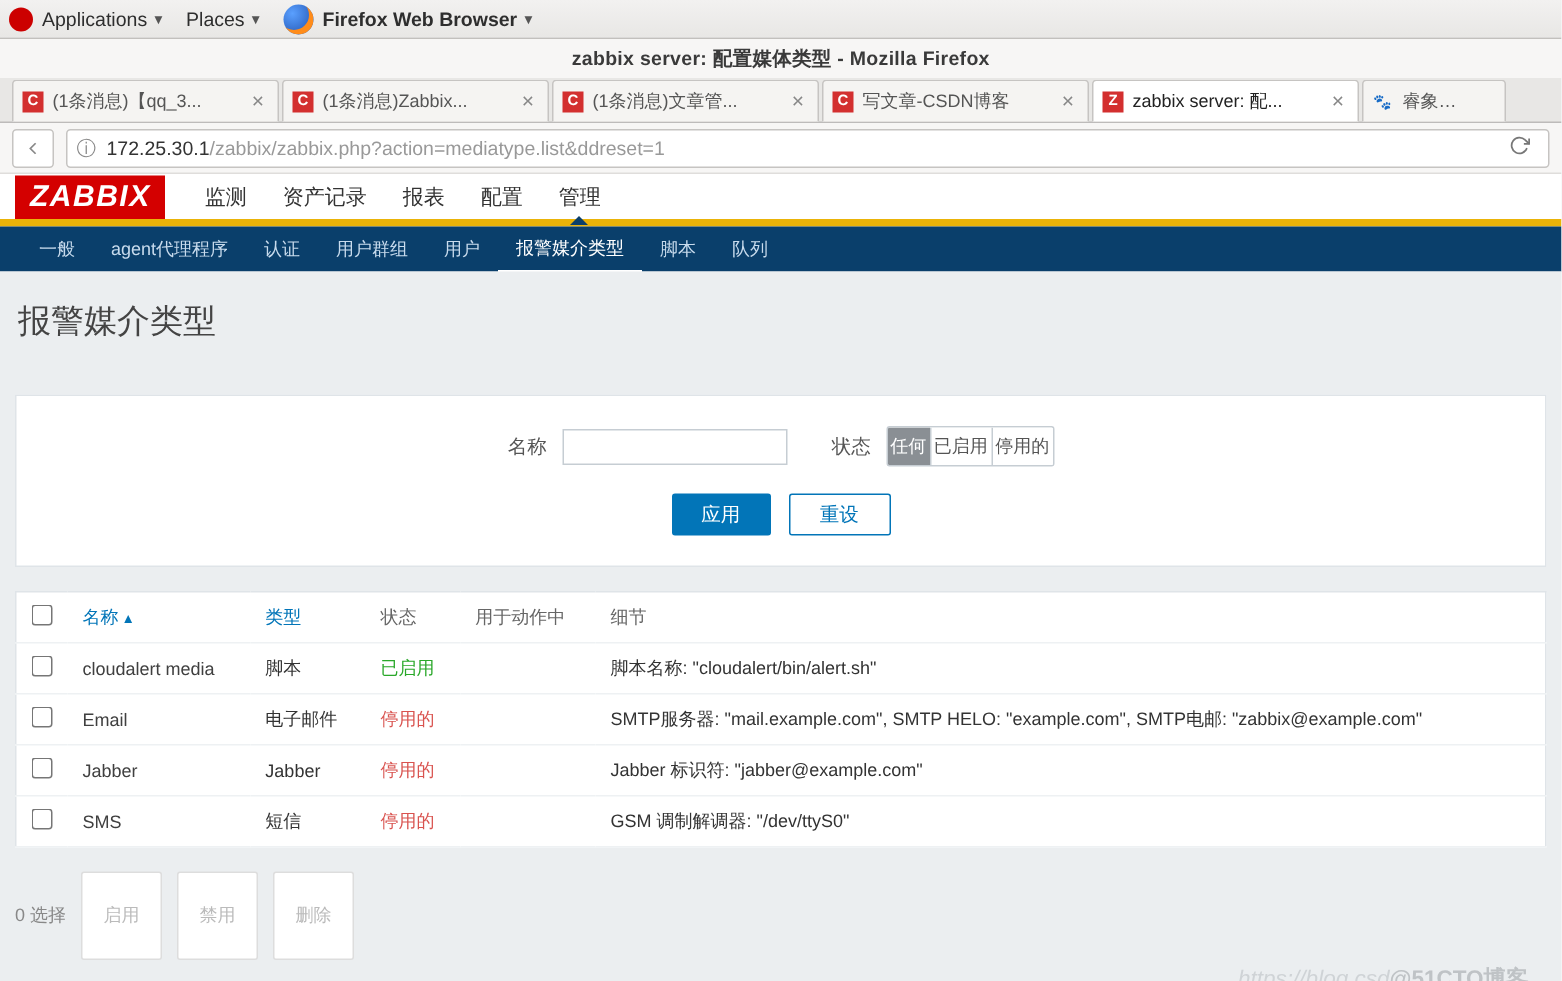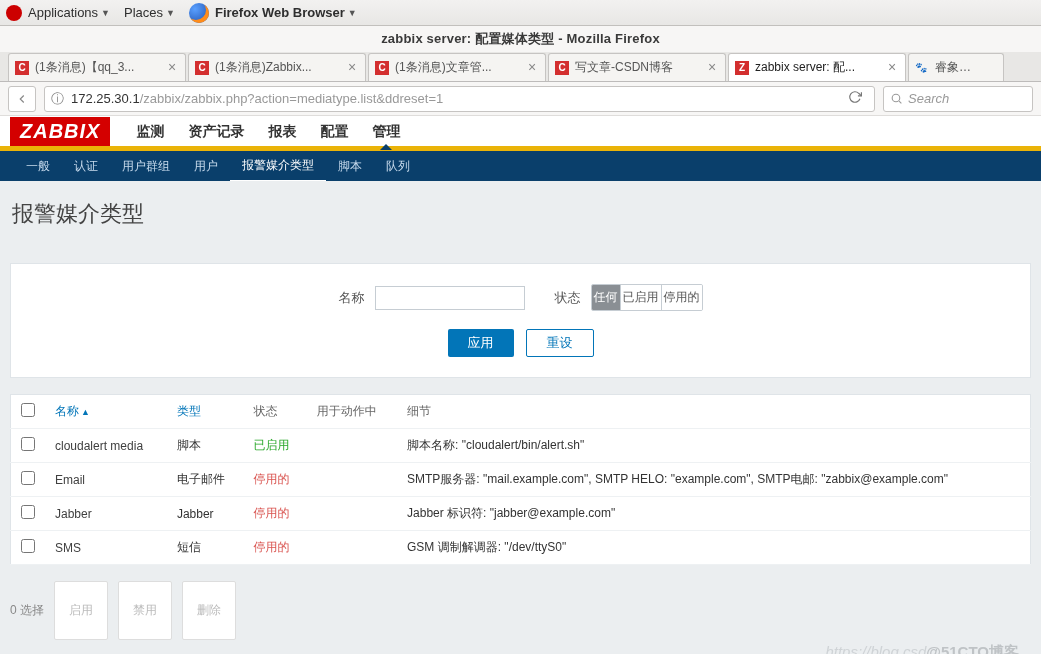--- a/index.html
+++ b/index.html
@@ -33,21 +33,21 @@
   .url-input-wrap .lock-icon { width:14px; color:#888; margin-right:6px; }
   .url-text { flex:1; font-size:13px; color:#333; border:none; outline:none; }
   .url-text .gray { color:#999; }
   .reload-btn { width:26px; text-align:center; color:#888; cursor:pointer; }
   .search-box { width:150px; height:26px; border:1px solid #c6c4c2; border-radius:3px; background:#fff; display:flex; align-items:center; padding:0 6px; color:#999; font-style:italic; }
   .search-box svg { margin-right:5px; }
 
   
   .z-header { height:35px; background:#fff; border-bottom:5px solid #eab308; display:flex; align-items:center; padding-left:10px; }
   .z-logo { background:#d40000; color:#fff; font-weight:bold; font-size:20px; padding:3px 10px; letter-spacing:1px; font-style:italic; }
-  .z-nav1 { display:flex; margin-left:14px;font-weight:bold; }
+  .z-nav1 { display:flex; margin-left:14px; }
   .z-nav1-item { padding:0 12px; line-height:35px; color:#333; font-size:14px; cursor:pointer; position:relative; }
   .z-nav1-item.active::after { content:""; position:absolute; left:50%; bottom:-1px; margin-left:-6px; border:6px solid transparent; border-bottom-color:#0a3f6b; }
 
   
   .z-subnav { height:30px; background:#0a3f6b; display:flex; align-items:center; padding-left:14px; }
   .z-sub-item { color:#c8dbed; font-size:12px; padding:0 12px; line-height:30px; cursor:pointer; }
   .z-sub-item.active { color:#fff; border-bottom:2px solid #fff; }
 
   
   .page-area { background:#ebeef0; padding: 12px 10px 30px 10px; min-height:440px; position:relative; }
@@ -149,41 +149,35 @@
     <span class="url-text">
       <span>172.25.30.1</span><span class="gray">/zabbix/zabbix.php?action=mediatype.list&amp;ddreset=1</span>
     </span>
     <span class="reload-btn">
       <svg width="14" height="14" viewBox="0 0 24 24" fill="none" stroke="#777" stroke-width="2">
           <path d="M23 4v6h-6"></path>
           <path d="M20.49 15a9 9 0 1 1-2.12-9.36L23 10"></path>
         </svg>
     </span>
   </div>
-  <div class="search-box">
-    <svg width="13" height="13" viewBox="0 0 24 24" fill="none" stroke="#999" stroke-width="2">
-        <circle cx="11" cy="11" r="7"></circle>
-        <path d="m21 21-4.3-4.3"></path>
-      </svg>
-    <span>Search</span>
-  </div>
 </div>
 
 <div class="z-header">
   <span class="z-logo">ZABBIX</span>
   <div class="z-nav1" id="nav1">
       <span class="z-nav1-item">监测</span>
       <span class="z-nav1-item">资产记录</span>
       <span class="z-nav1-item">报表</span>
       <span class="z-nav1-item">配置</span>
       <span class="z-nav1-item active">管理</span>
     </div>
 </div>
 <div class="z-subnav" id="nav2">
     <span class="z-sub-item">一般</span>
+    <span class="z-sub-item">agent代理程序</span>
     <span class="z-sub-item">认证</span>
     <span class="z-sub-item">用户群组</span>
     <span class="z-sub-item">用户</span>
     <span class="z-sub-item active">报警媒介类型</span>
     <span class="z-sub-item">脚本</span>
     <span class="z-sub-item">队列</span>
   </div>
 
 <div class="page-area">
   <div class="page-title">报警媒介类型</div>

